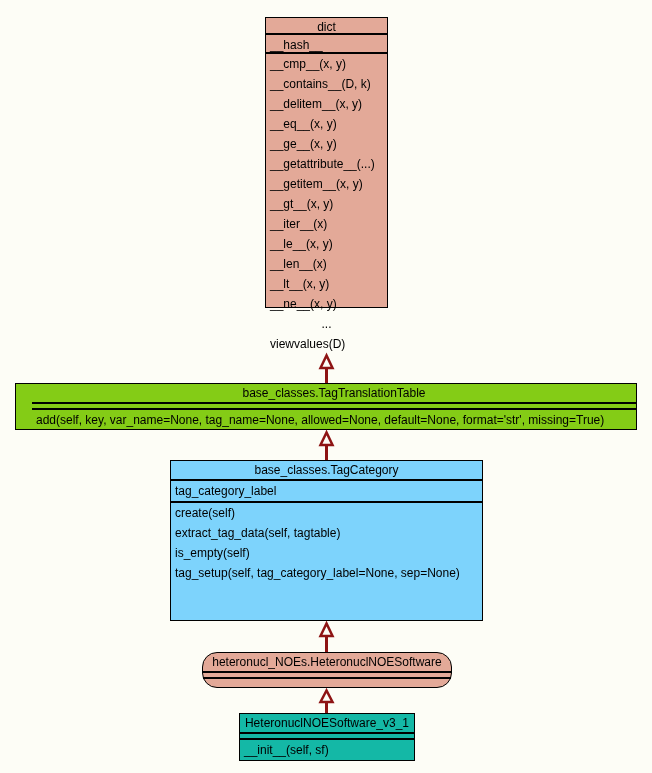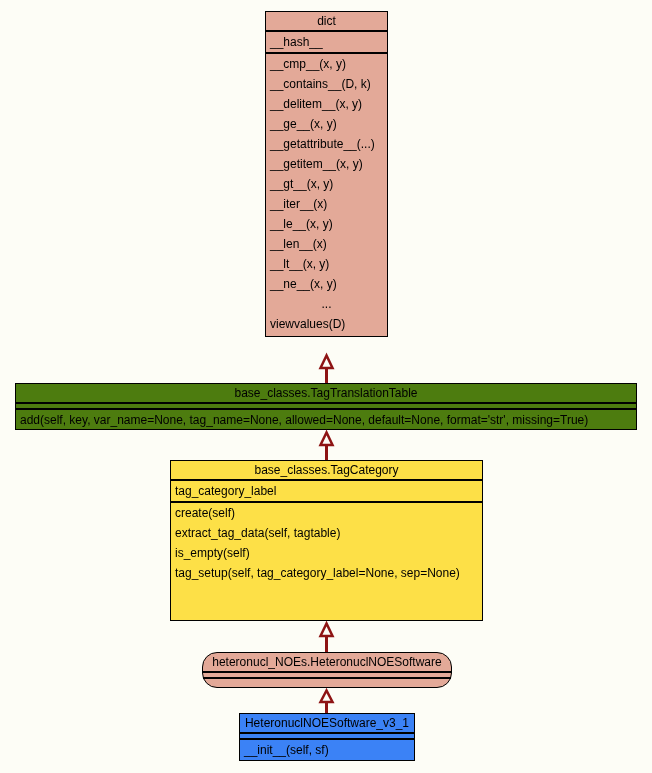--- a/index.html
+++ b/index.html
@@ -38,21 +38,21 @@
     overflow: hidden;
     border-radius: 8px;
   }
   .row.center { text-align: center; }
 
   .arrow { position: absolute; overflow: visible; }
   .arrow line { stroke: var(--arrow, #8E1414); stroke-width: 3; }
   .arrow polygon { fill: #FDFDF6; stroke: var(--arrow, #8E1414); stroke-width: 2.5; }
 
   
-  #box-dict   { left: 265px; top: 11px;  width: 123px; height: 326px; }
+  #box-dict   { left: 265px; top: 17px;  width: 123px; height: 291px; }
   #box-ttt    { left: 15px;  top: 383px; width: 622px; height: 47px;  }
   #box-tagcat { left: 170px; top: 460px; width: 313px; height: 161px; }
   #box-hsoft  { left: 202px; top: 652px; width: 250px; height: 36px; border-radius: 15px;  }
   #box-v31    { left: 239px; top: 713px; width: 176px; height: 48px;  }
 
   #arrow-1 { left: 318px; top: 354px; }
   #arrow-2 { left: 318px; top: 431px; }
   #arrow-3 { left: 318px; top: 622px; }
   #arrow-4 { left: 318px; top: 689px; }
 </style>
@@ -63,53 +63,54 @@
 
   <div class="class-box" id="box-dict" style="background: rgb(227, 169, 152);">
     <div class="class-title">dict</div>
     <div class="compartment attrs">
         <div class="row">__hash__</div>
       </div>
     <div class="compartment methods">
         <div class="row">__cmp__(x, y)</div>
         <div class="row">__contains__(D, k)</div>
         <div class="row">__delitem__(x, y)</div>
+        <div class="row">__eq__(x, y)</div>
         <div class="row">__ge__(x, y)</div>
         <div class="row">__getattribute__(...)</div>
         <div class="row">__getitem__(x, y)</div>
         <div class="row">__gt__(x, y)</div>
         <div class="row">__iter__(x)</div>
         <div class="row">__le__(x, y)</div>
         <div class="row">__len__(x)</div>
         <div class="row">__lt__(x, y)</div>
         <div class="row">__ne__(x, y)</div>
         <div class="row center">...</div>
         <div class="row">viewvalues(D)</div>
       </div>
   </div>
 
   <svg class="arrow" id="arrow-1" width="17" height="29">
     <line x1="8.5" y1="14" x2="8.5" y2="29"></line>
     <polygon points="8.5,1.5 2.5,14 14.5,14" style="fill: rgb(253, 253, 246);"></polygon>
   </svg>
 
-  <div class="class-box" id="box-ttt" style="background: #4d7c0f;">
+  <div class="class-box" id="box-ttt" style="background: #84cc16; padding-left: 16px;">
     <div class="class-title">base_classes.TagTranslationTable</div>
     <div class="compartment attrs"></div>
     <div class="compartment methods">
         <div class="row">add(self, key, var_name=None, tag_name=None, allowed=None, default=None, format='str', missing=True)</div>
       </div>
   </div>
 
   <svg class="arrow" id="arrow-2" width="17" height="29">
     <line x1="8.5" y1="14" x2="8.5" y2="29"></line>
     <polygon points="8.5,1.5 2.5,14 14.5,14" style="fill: rgb(253, 253, 246);"></polygon>
   </svg>
 
-  <div class="class-box" id="box-tagcat" style="background: #fde047;">
+  <div class="class-box" id="box-tagcat" style="background: #7dd3fc;">
     <div class="class-title">base_classes.TagCategory</div>
     <div class="compartment attrs">
         <div class="row">tag_category_label</div>
       </div>
     <div class="compartment methods">
         <div class="row">create(self)</div>
         <div class="row">extract_tag_data(self, tagtable)</div>
         <div class="row">is_empty(self)</div>
         <div class="row">tag_setup(self, tag_category_label=None, sep=None)</div>
       </div>
@@ -124,21 +125,21 @@
     <div class="class-title">heteronucl_NOEs.HeteronuclNOESoftware</div>
     <div class="compartment attrs"></div>
     <div class="compartment methods"></div>
   </div>
 
   <svg class="arrow" id="arrow-4" width="17" height="24">
     <line x1="8.5" y1="13" x2="8.5" y2="24"></line>
     <polygon points="8.5,1.5 2.5,13 14.5,13" style="fill: rgb(253, 253, 246);"></polygon>
   </svg>
 
-  <div class="class-box" id="box-v31" style="background: #3b82f6;">
+  <div class="class-box" id="box-v31" style="background: #14b8a6;">
     <div class="class-title">HeteronuclNOESoftware_v3_1</div>
     <div class="compartment attrs"></div>
     <div class="compartment methods">
         <div class="row">__init__(self, sf)</div>
       </div>
   </div>
 
 </div>
 
 </body></html>

